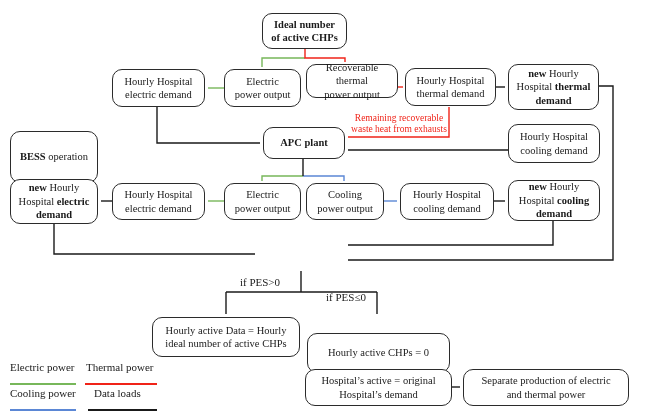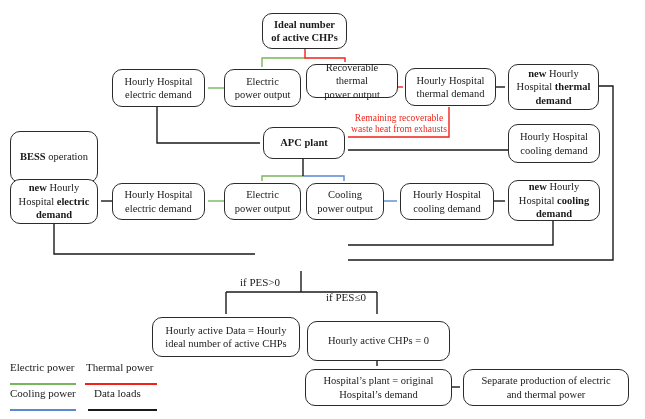--- a/index.html
+++ b/index.html
@@ -157,25 +157,25 @@
 
   <div class="flow-label red-note" style="left:348px;top:113px;width:102px;">
     <div>Remaining recoverable</div>
     <div>waste heat from exhausts</div>
   </div>
 
   <div class="box" style="left:152px;top:317px;width:148px;height:40px;">
     <div>Hourly active Data = Hourly</div>
     <div>ideal number of active CHPs</div>
   </div>
-  <div class="box" style="left:307px;top:321px;width:143px;height:40px;text-align:right;">
+  <div class="box" style="left:307px;top:333px;width:143px;height:40px;text-align:right;">
     <div>Hourly active CHPs = 0</div>
   </div>
   <div class="box" style="left:305px;top:369px;width:147px;height:37px;">
-    <div>Hospital’s plant = original</div>
+    <div>Hospital’s active = original</div>
     <div>Hospital’s demand</div>
   </div>
   <div class="box" style="left:463px;top:369px;width:166px;height:37px;">
     <div>Separate production of electric</div>
     <div>and thermal power</div>
   </div>
 
   <div class="legend-text" style="left:10px;top:361px;">Electric power</div>
   <div class="legend-text" style="left:86px;top:361px;">Thermal power</div>
   <div class="legend-text" style="left:10px;top:387px;">Cooling power</div>

